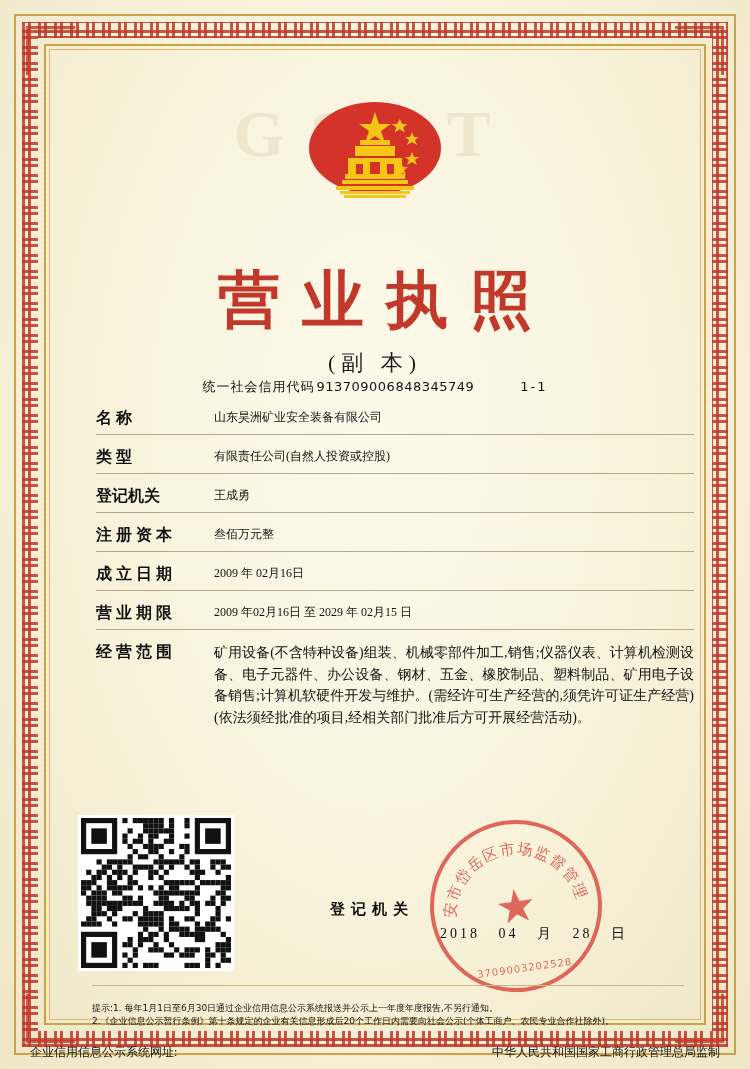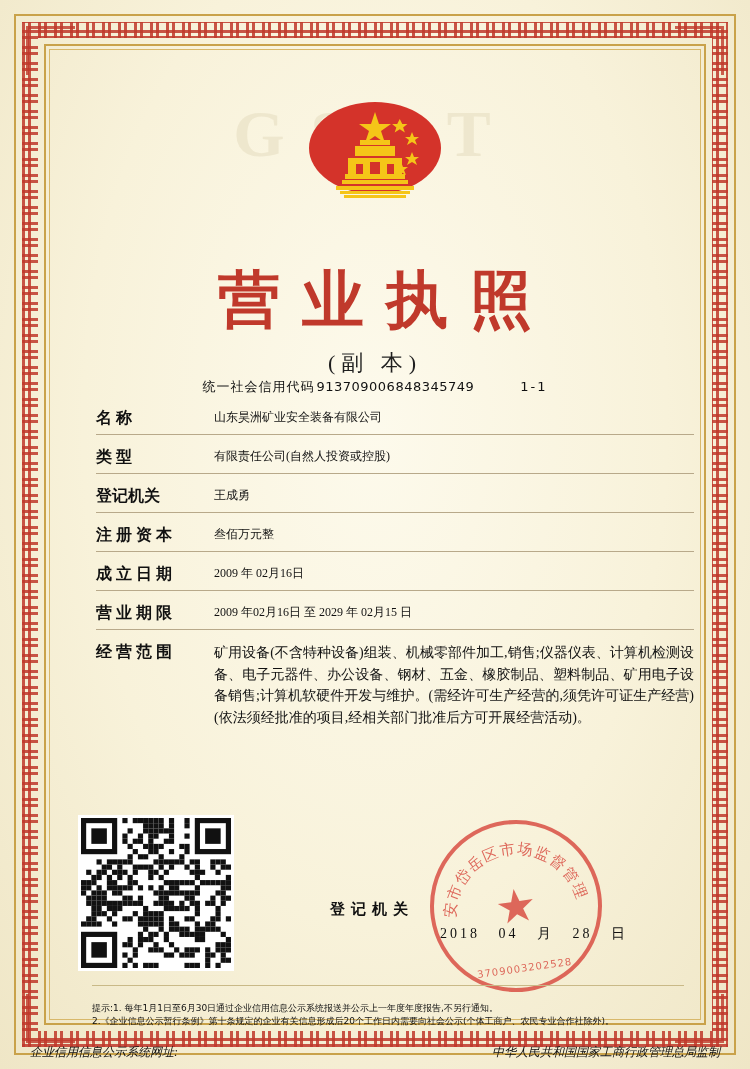--- a/index.html
+++ b/index.html
@@ -174,21 +174,20 @@
     font-size:9px;color:#111;line-height:1.45;margin-left:26px;
   }
   .notes .n{display:block;}
 
   
   .footer{
     position:absolute;left:30px;right:30px;top:1044px;
     display:flex;justify-content:space-between;
     font-size:12px;color:#111;
     font-family:"Liberation Serif","DejaVu Serif",serif;
-    font-style:italic;
   }
 </style>
 </head>
 <body>
 
 <div class="page">
 
   <div class="border-outer"></div>
   <div class="border-key"></div>
   <div class="border-key2"></div>

